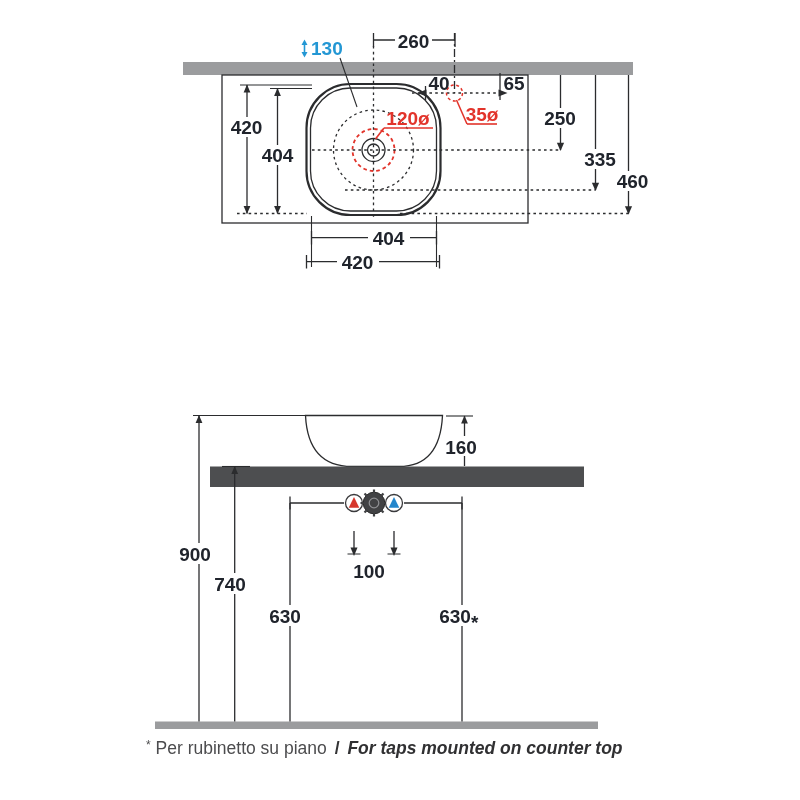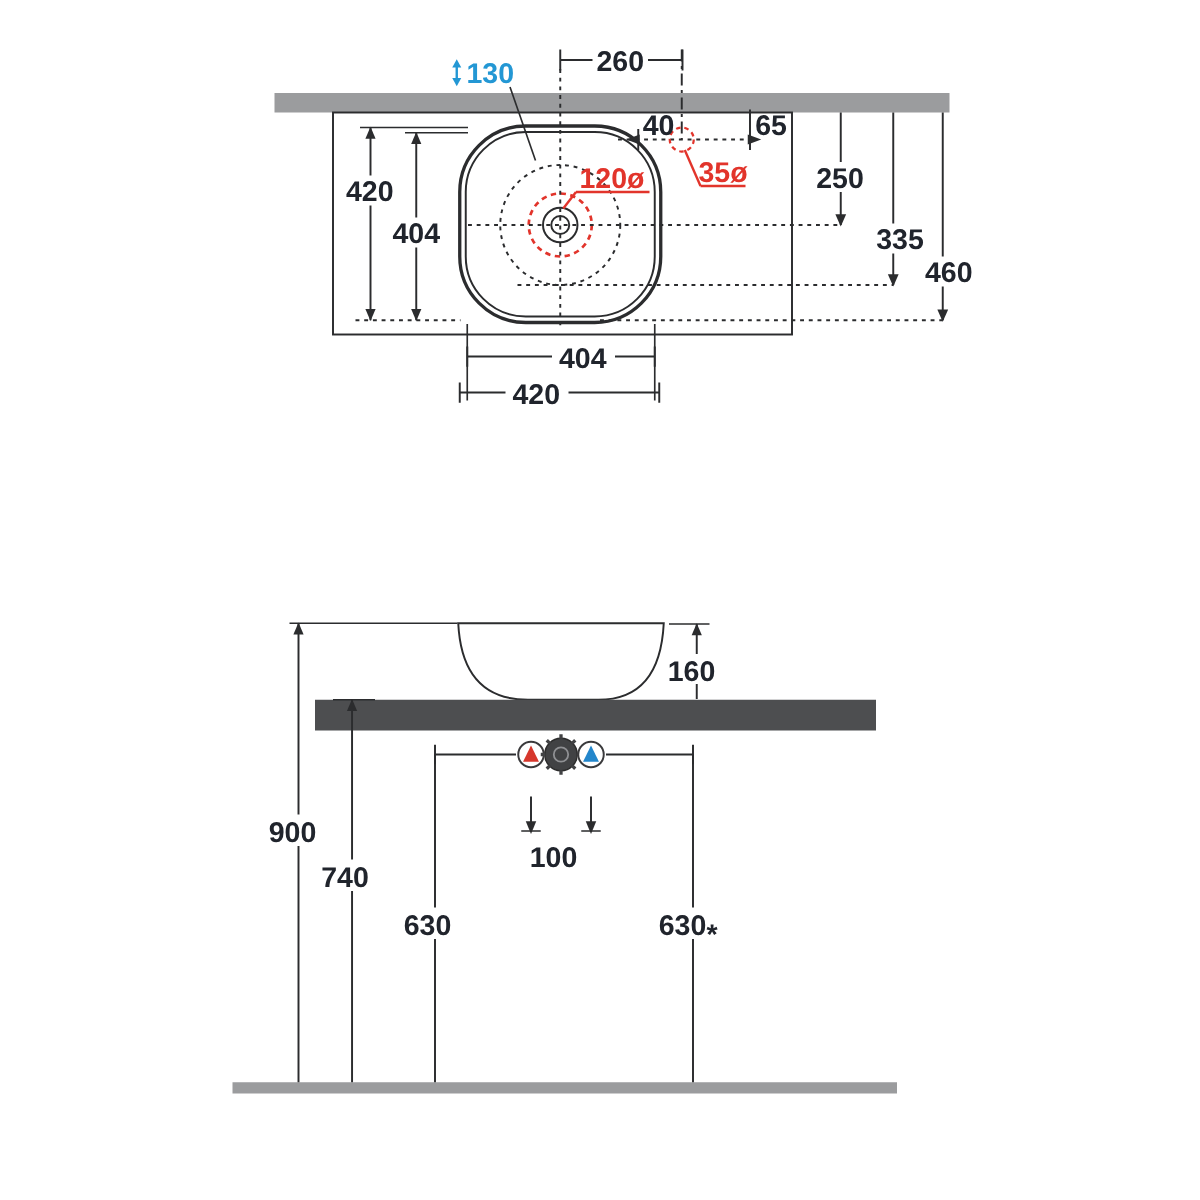--- a/index.html
+++ b/index.html
@@ -213,13 +213,19 @@
       <path d="M354 531 V550 M394 531 V550" class="ln"></path>
       <polygon class="ah" points="354,556 350.5,547.5 357.5,547.5"></polygon>
       <polygon class="ah" points="394,556 390.5,547.5 397.5,547.5"></polygon>
       <path d="M347.5 554 H360.5 M387.5 554 H400.5" class="thin"></path>
       <text x="369" y="578" text-anchor="middle">100</text>
     </g>
   </g>
 </svg>
 
 
+<div class="footnote">
+  <span class="marker">*</span>
+  <span class="it">Per rubinetto su piano</span>
+  <span class="sep">/</span>
+  <span class="en">For taps mounted on counter top</span>
 </div>
+</div>
 
 </body></html>

